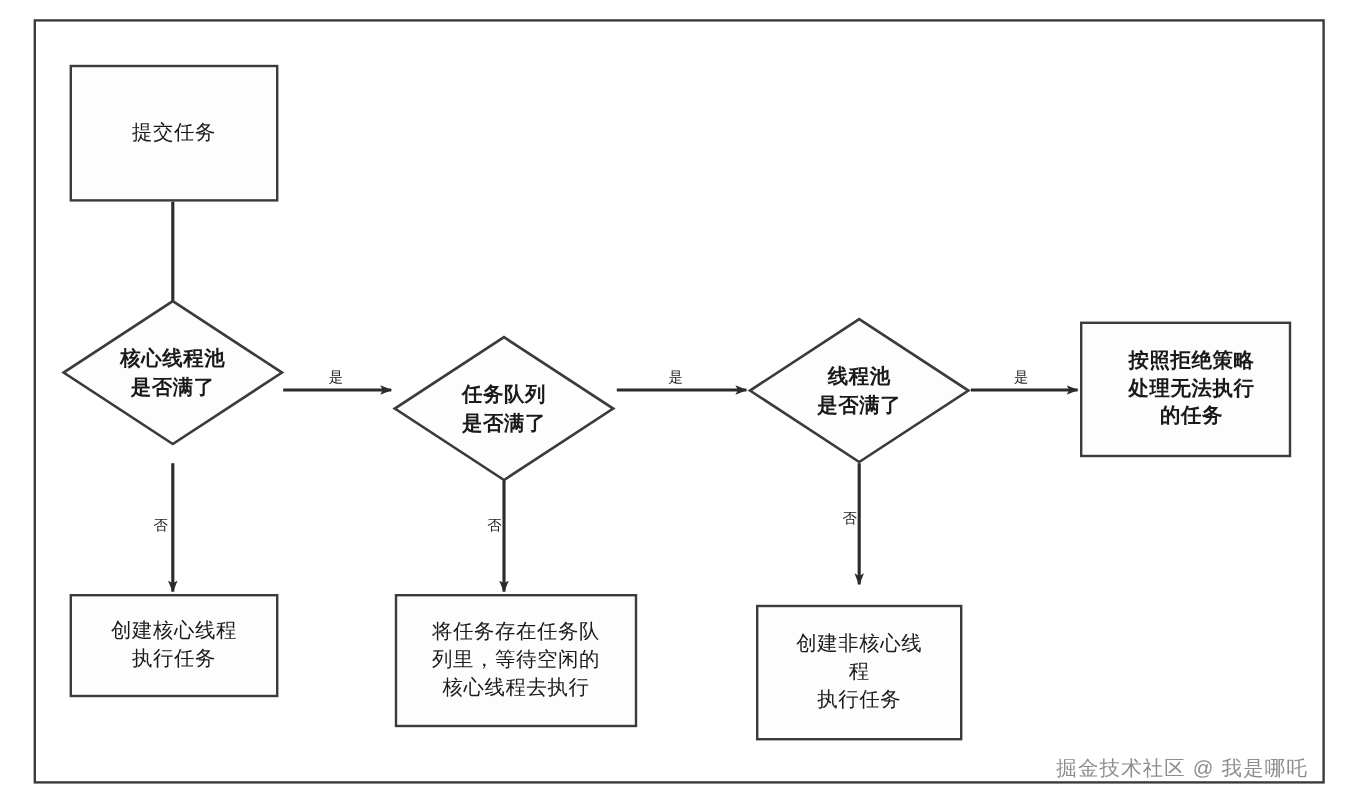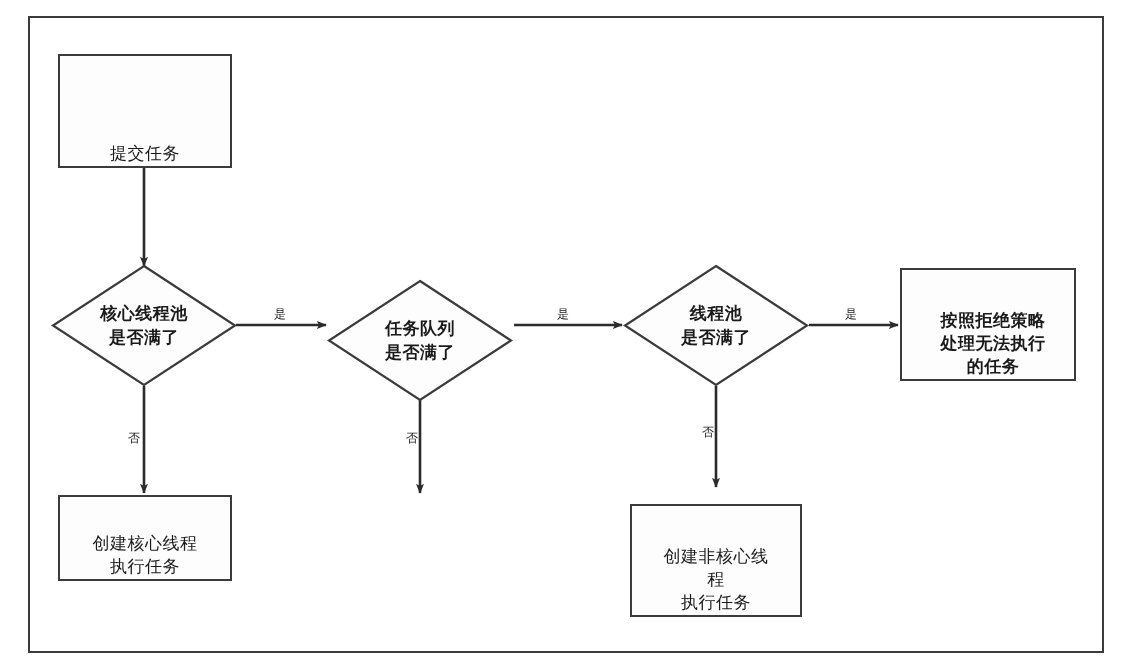--- a/index.html
+++ b/index.html
@@ -33,21 +33,20 @@
     display: flex;
     align-items: center;
     justify-content: center;
     text-align: center;
     color: #1a1a1a;
     line-height: 1.35;
   }
   .rect {
     border: 2px solid #3b3b3b;
     background: #fdfdfd;
-    align-items: flex-end;
   }
   .node-text {
     white-space: pre-line;
     font-size: 17px;
     letter-spacing: 0.5px;
   }
   .bold .node-text {
     font-weight: bold;
     margin-left: 10px;
   }
@@ -135,21 +134,21 @@
   <div class="edge-label" style="left:557px; top:306px;">是</div>
   <div class="edge-label" style="left:845px; top:306px;">是</div>
   <div class="edge-label" style="left:128px; top:430px;">否</div>
   <div class="edge-label" style="left:406px; top:430px;">否</div>
   <div class="edge-label" style="left:702px; top:424px;">否</div>
 
   <div class="node rect" style="left:58px; top:54px; width:174px; height:114px;">
     <span class="node-text">提交任务</span>
   </div>
 
-  <div class="diamond-wrap" style="left:52px; top:265px; width:184px; height:121px;">
+  <div class="diamond-wrap" style="left:52px; top:250px; width:184px; height:121px;">
     <svg width="184" height="121" viewBox="0 0 184 121" xmlns="http://www.w3.org/2000/svg">
       <polygon points="92,1 183,60.5 92,120 1,60.5" fill="#fdfdfd" stroke="#3b3b3b" stroke-width="2.2"></polygon>
     </svg>
     <div class="diamond-label">核心线程池
 是否满了</div>
   </div>
 
   <div class="diamond-wrap" style="left:328px; top:280px; width:184px; height:121px;">
     <svg width="184" height="121" viewBox="0 0 184 121" xmlns="http://www.w3.org/2000/svg">
       <polygon points="92,1 183,60.5 92,120 1,60.5" fill="#fdfdfd" stroke="#3b3b3b" stroke-width="2.2"></polygon>
@@ -170,21 +169,27 @@
     <span class="node-text">按照拒绝策略
 处理无法执行
 的任务</span>
   </div>
 
   <div class="node rect" style="left:58px; top:495px; width:174px; height:86px;">
     <span class="node-text">创建核心线程
 执行任务</span>
   </div>
 
+  <div class="node rect" style="left:329px; top:495px; width:202px; height:111px;">
+    <span class="node-text">将任务存在任务队
+列里，等待空闲的
+核心线程去执行</span>
+  </div>
 
   <div class="node rect" style="left:630px; top:504px; width:172px; height:113px;">
     <span class="node-text">创建非核心线
 程
 执行任务</span>
   </div>
 
+  <div id="watermark">掘金技术社区 @ 我是哪吒</div>
 
 </div>
 
 </body></html>

